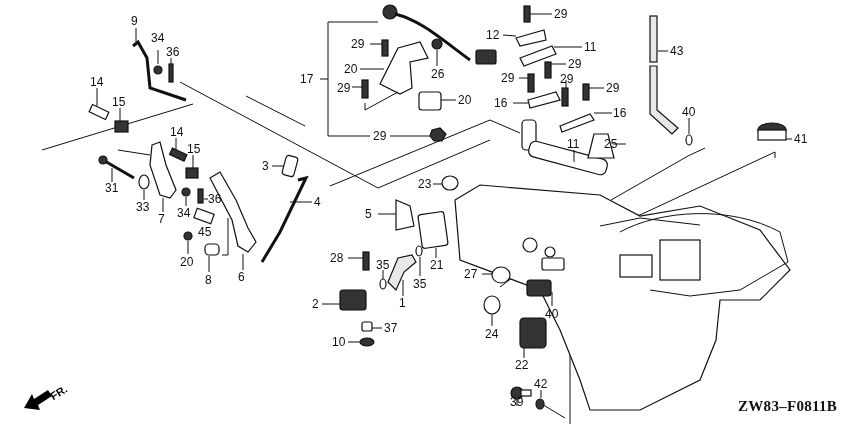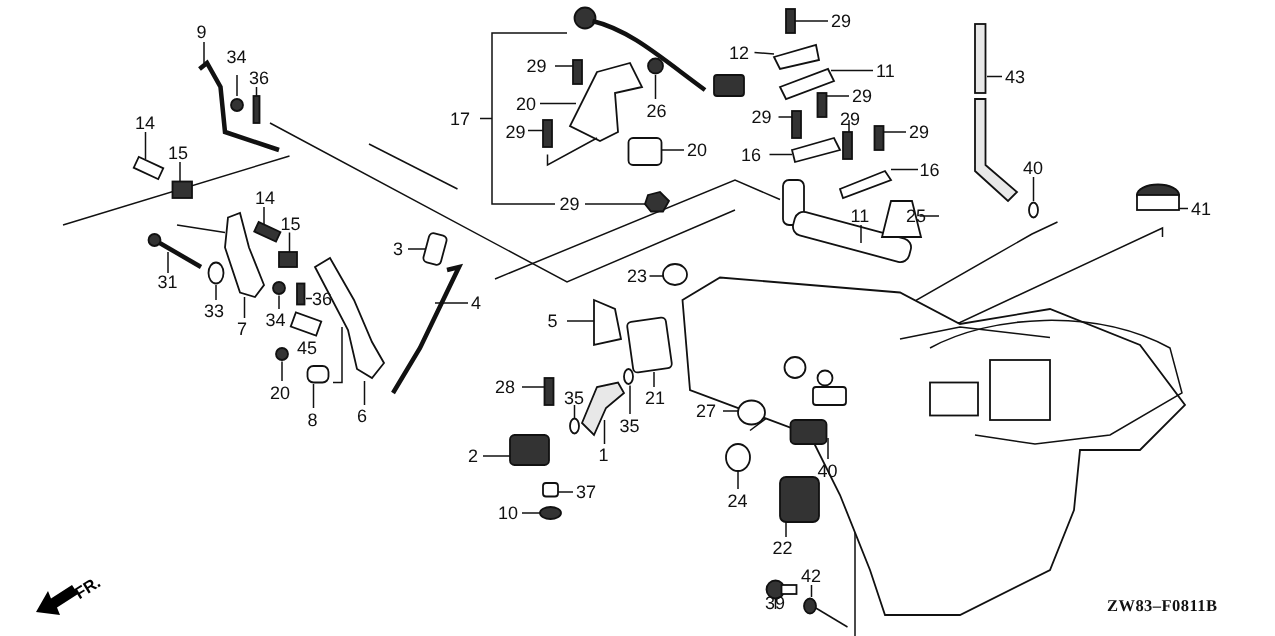--- a/index.html
+++ b/index.html
@@ -1,19 +1,19 @@
 <!DOCTYPE html>
 <html><head>
 <meta charset="utf-8">
 <style>
   html, body { margin: 0; padding: 0; background: #ffffff; }
   #stage { position: relative; width: 850px; height: 424px; overflow: hidden; background: #ffffff; }
   #art { position: absolute; left: 0; top: 0; width: 850px; height: 424px; }
   .lbl { position: absolute; font-family: "Liberation Sans", sans-serif; font-size: 12px; color: #111; line-height: 12px; white-space: nowrap; }
-  .code { position: absolute; font-family: "Liberation Serif", serif; font-size: 11px; color: #111; font-weight: bold; letter-spacing: 0.3px; }
+  .code { position: absolute; font-family: "Liberation Serif", serif; font-size: 15px; color: #111; font-weight: bold; letter-spacing: 0.3px; }
   .fr { position: absolute; font-family: "Liberation Sans", sans-serif; font-weight: bold; font-size: 11px; color: #000; transform: rotate(-32deg); transform-origin: left top; }
   svg .ln { stroke: #111; stroke-width: 1; fill: none; }
   svg .part { stroke: #111; stroke-width: 1.2; fill: #fff; }
   svg .dark { stroke: #111; stroke-width: 1.2; fill: #333; }
   svg .hose { stroke: #111; stroke-width: 1.2; fill: #e8e8e8; }
 </style>
 </head>
 <body>
 
 <div id="stage">

